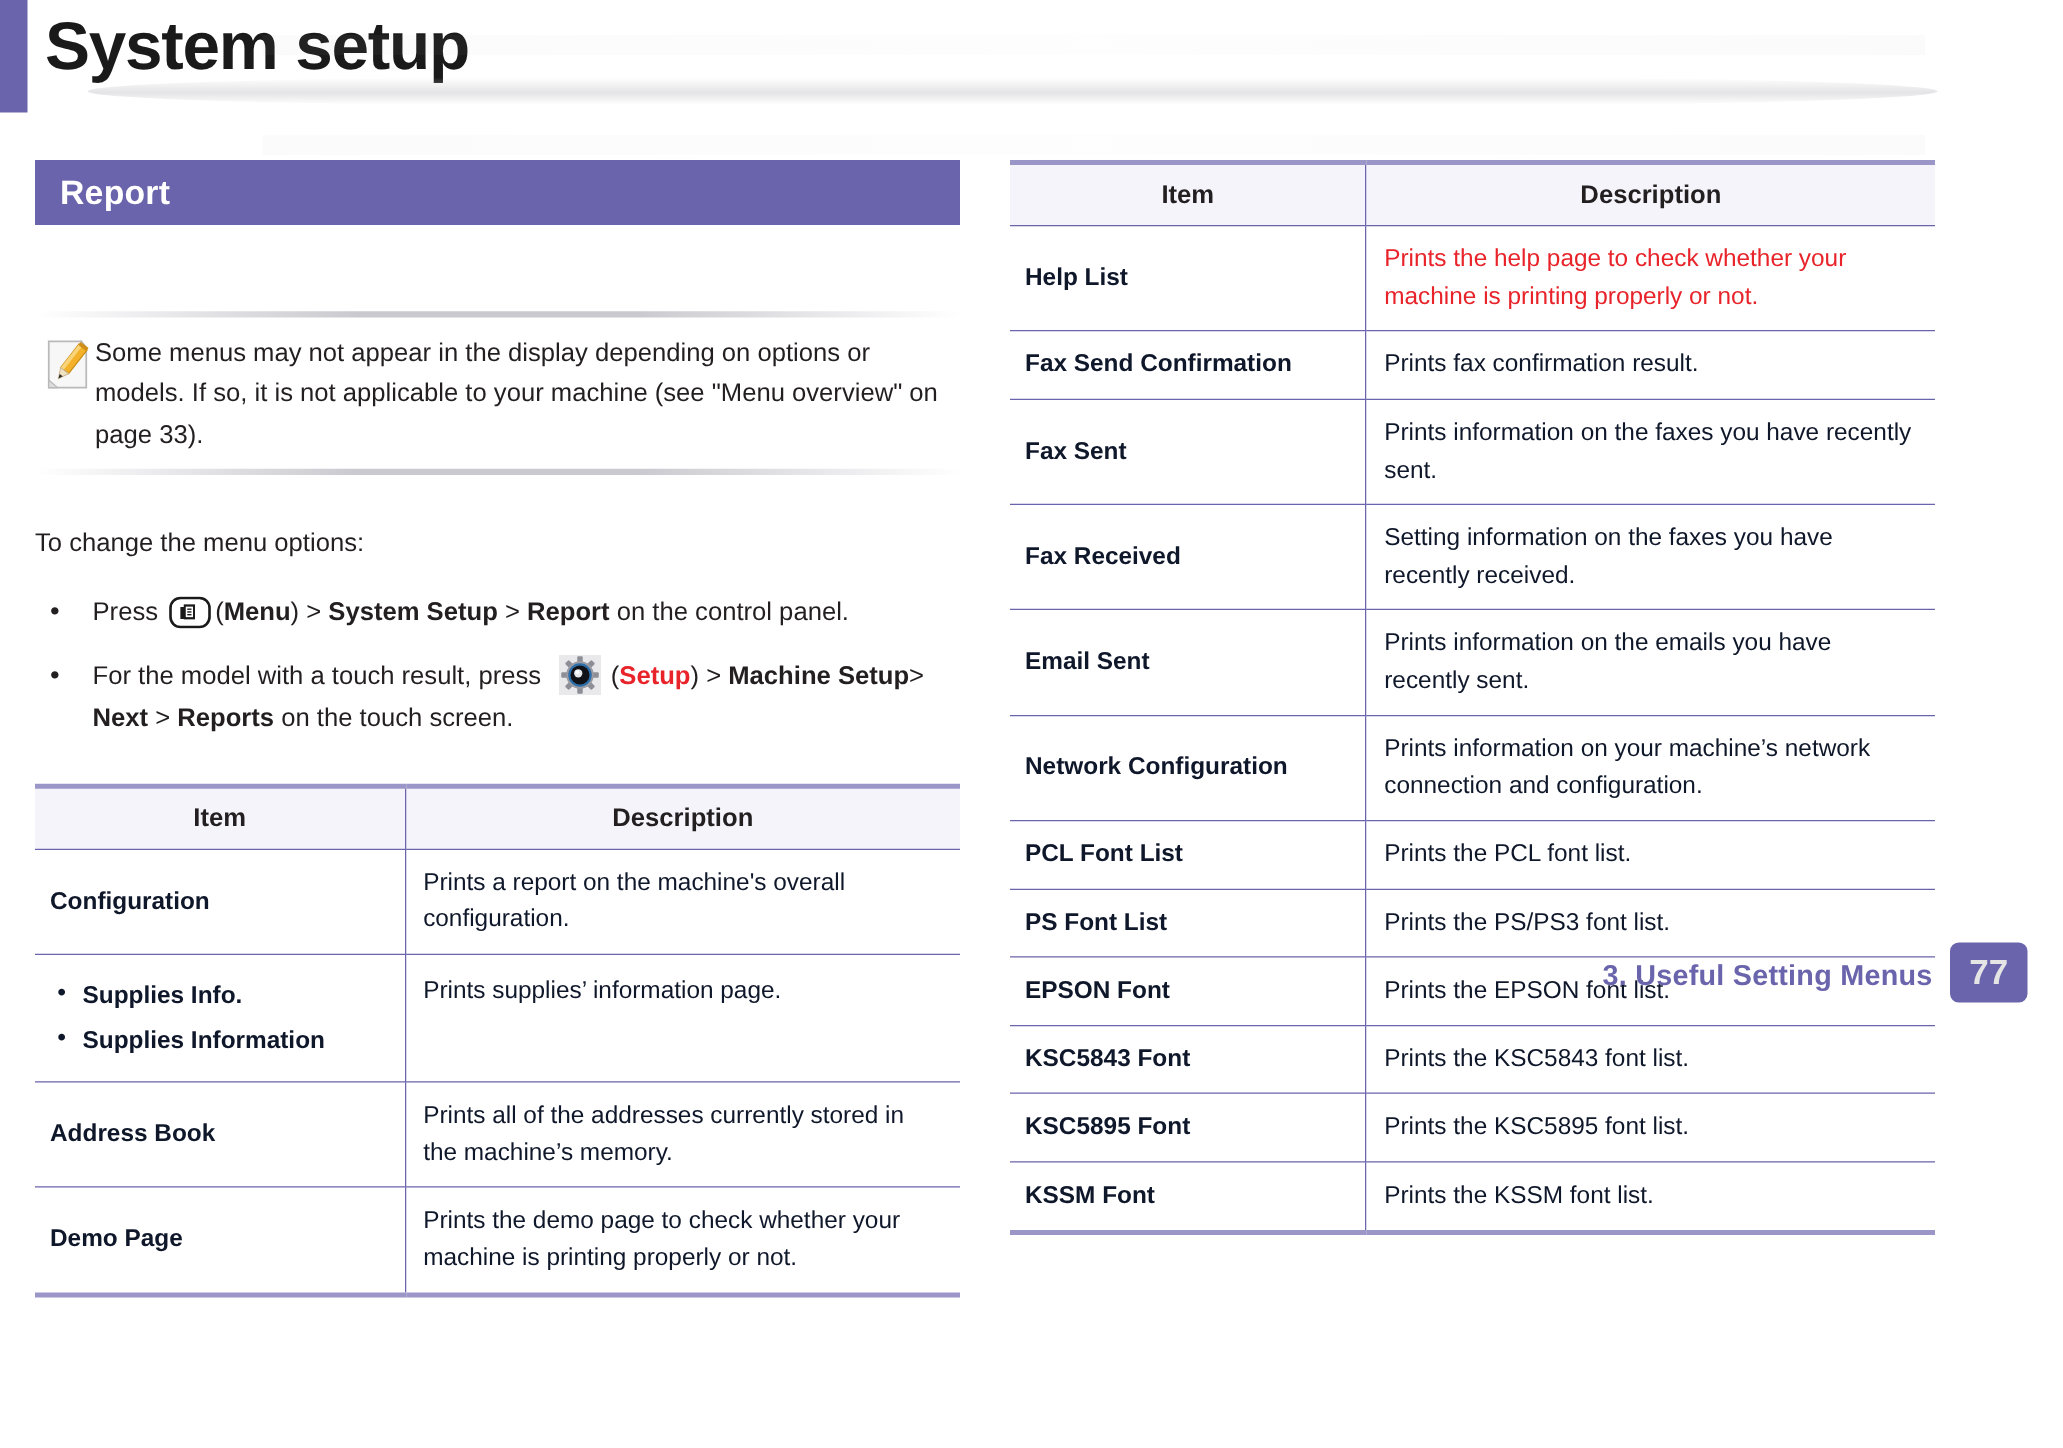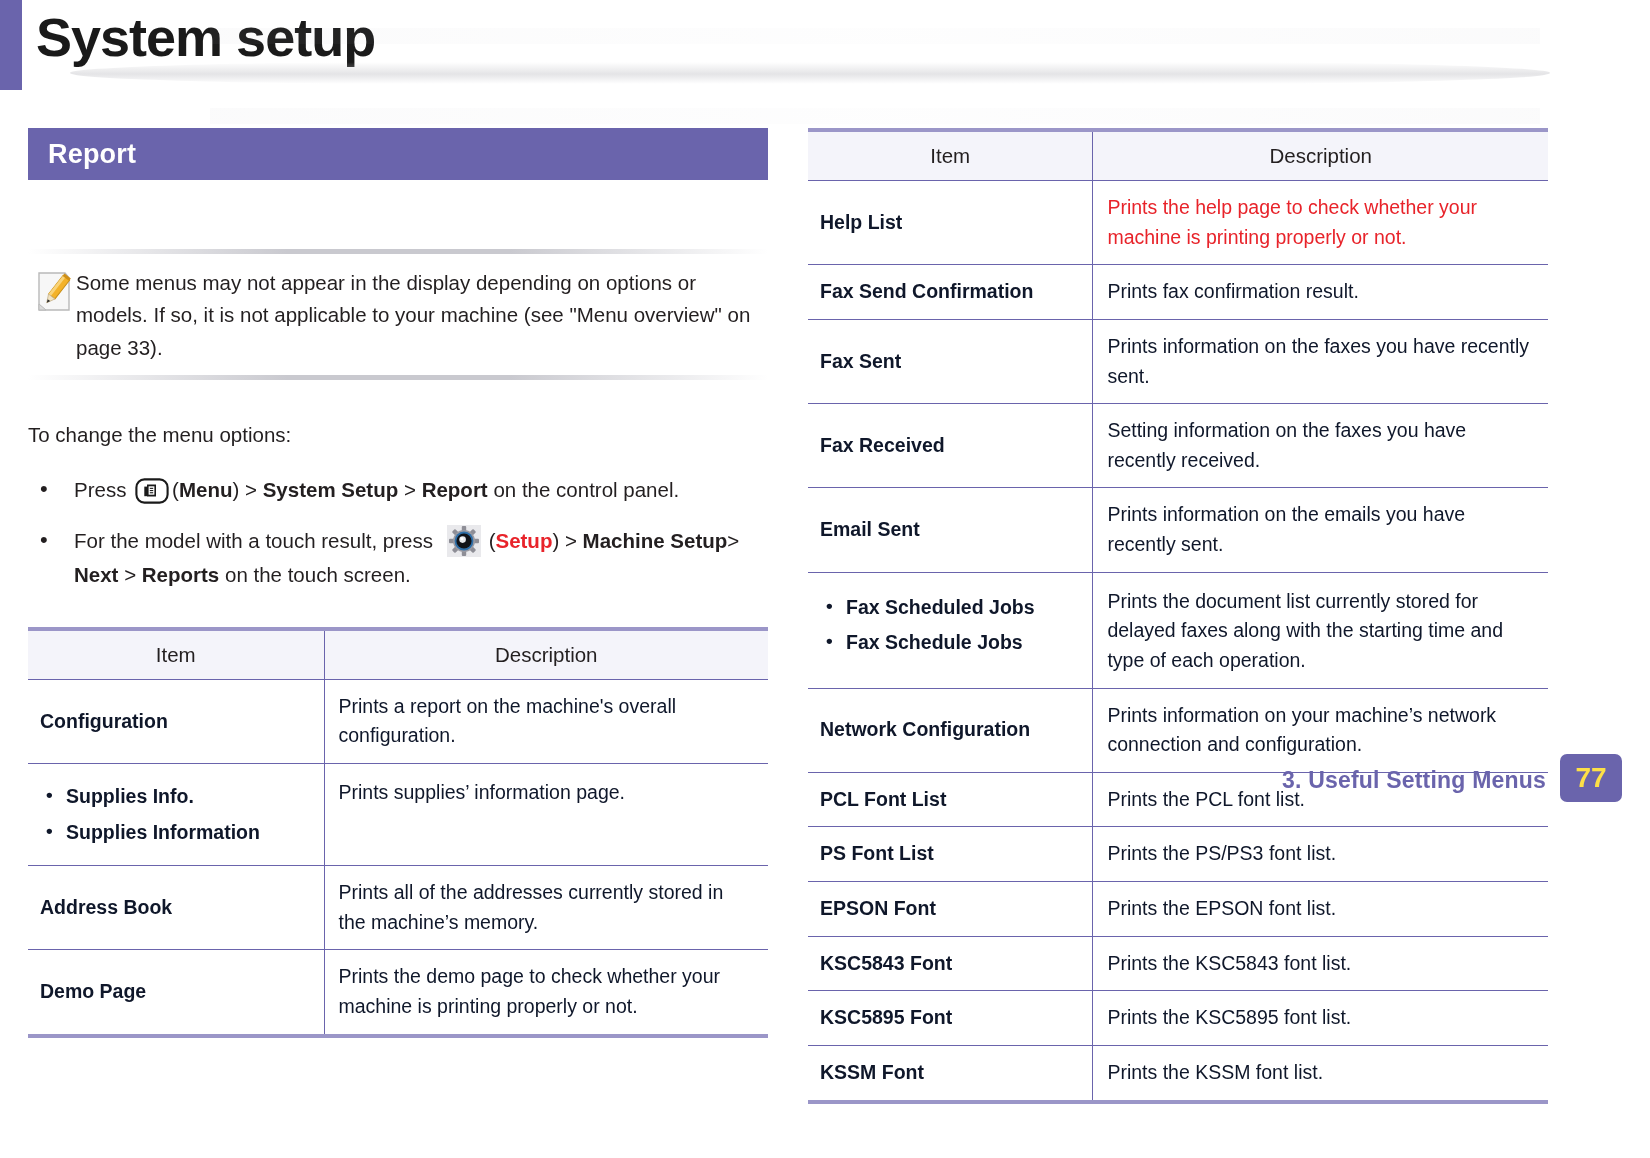--- a/index.html
+++ b/index.html
@@ -156,21 +156,21 @@
   table.rtab {
     width: 100%;
     border-collapse: collapse;
     table-layout: fixed;
   }
   table.rtab thead th {
     background: #f4f4fa;
     border-top: 4px solid #9b96c8;
     border-bottom: 1.6px solid #6a64ac;
     font-size: 20.5px;
-    font-weight: normal;
+    font-weight: bold;
     color: #231f20;
     padding: 12px 8px;
     text-align: center;
   }
   table.rtab thead th.c1 { border-right: 1.6px solid #6a64ac; }
 
   table.rtab tbody td {
     border-bottom: 1.6px solid #6a64ac;
     padding: 12px 14px;
     font-size: 19.5px;
@@ -215,21 +215,21 @@
   .footer-label {
     font-size: 23px;
     font-weight: bold;
     color: #6a64ac;
     align-self: flex-end;
     padding-bottom: 8px;
     letter-spacing: .2px;
   }
   .page-badge {
     background: #6a64ac;
-    color: #fde047;
+    color: #e5e5e5;
     font-size: 28px;
     font-weight: bold;
     border-radius: 7px;
     width: 62px;
     height: 48px;
     display: flex;
     align-items: center;
     justify-content: center;
   }
 </style>
@@ -389,29 +389,20 @@
         <tr>
           <td class="item">Fax Received</td>
           <td class="desc">Setting information on the faxes you have recently received.</td>
         </tr>
 
         <tr>
           <td class="item">Email Sent</td>
           <td class="desc">Prints information on the emails you have recently sent.</td>
         </tr>
 
-        <tr>
-          <td class="item" style="vertical-align:top; padding-top:14px;">
-            <ul class="subitems">
-              <li>Fax Scheduled Jobs</li>
-              <li>Fax Schedule Jobs</li>
-            </ul>
-          </td>
-          <td class="desc" style="vertical-align:top; padding-top:14px;">Prints the document list currently stored for delayed faxes along with the starting time and type of each operation.</td>
-        </tr>
 
         <tr>
           <td class="item">Network Configuration</td>
           <td class="desc">Prints information on your machine’s network connection and configuration.</td>
         </tr>
 
         <tr>
           <td class="item">PCL Font List</td>
           <td class="desc">Prints the PCL font list.</td>
         </tr>

